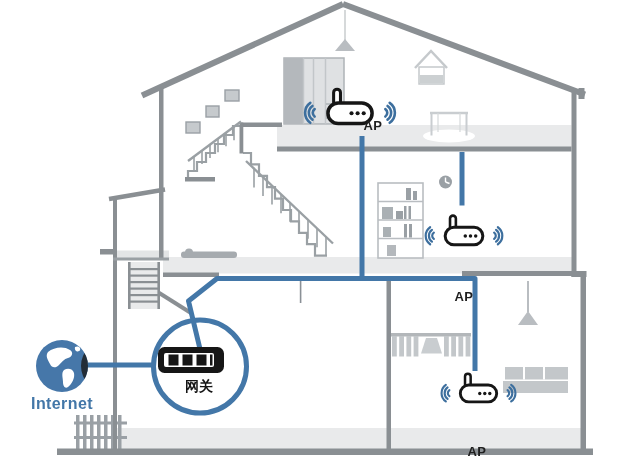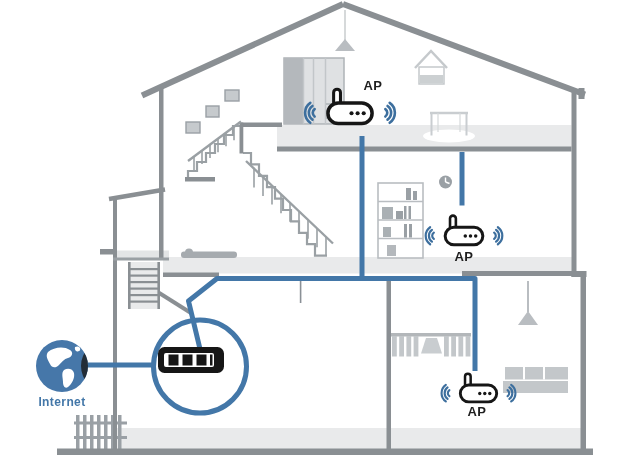--- a/index.html
+++ b/index.html
@@ -2,24 +2,24 @@
 <html><head>
 <meta charset="utf-8">
 <style>
   html,body{margin:0;padding:0;background:#ffffff;}
   .stage{position:relative;width:640px;height:458px;background:#ffffff;overflow:hidden;
          font-family:"Liberation Sans",sans-serif;}
   .stage svg{display:block;}
   .layer{position:absolute;left:0;top:0;}
   .abs{position:absolute;}
   .lbl{position:absolute;text-align:center;white-space:nowrap;}
-  .internet-lbl{left:12px;top:395px;width:100px;font-size:12px;font-weight:bold;
+  .internet-lbl{left:12px;top:395px;width:100px;font-size:16px;font-weight:bold;
                 color:#4377a8;letter-spacing:.4px;}
   .gateway-lbl{left:159px;top:378px;width:80px;font-size:14px;font-weight:bold;color:#141414;}
-  .ap-lbl{width:40px;font-size:13px;font-weight:600;color:#1f1f1f;letter-spacing:.5px;}
+  .ap-lbl{width:40px;font-size:13px;font-weight:600;color:#1f1f1f;letter-spacing:.5px;margin-top:40px;}
   .ap1-lbl{left:353px;top:78px;}
   .ap2-lbl{left:444px;top:249px;}
   .ap3-lbl{left:457px;top:404px;}
   .note-lbl{left:210px;top:302px;width:180px;font-size:11px;color:#5b7ea7;letter-spacing:1px;}
 </style>
 </head>
 <body>
 
 <div class="stage">
 
@@ -215,20 +215,21 @@
   <div class="lbl internet-lbl">Internet</div>
 
   <svg class="abs" style="left:157px;top:346px;" width="68" height="28" viewBox="0 0 68 28">
     <rect x="1" y="1" width="66" height="26" rx="6.5" fill="#161616"></rect>
     <rect x="7" y="7" width="50" height="14" rx="2" fill="#ffffff"></rect>
     <rect x="11.5" y="8.5" width="10" height="11" fill="#161616"></rect>
     <rect x="25.5" y="8.5" width="10" height="11" fill="#161616"></rect>
     <rect x="39.5" y="8.5" width="10" height="11" fill="#161616"></rect>
     <rect x="53" y="8.5" width="2.5" height="11" fill="#161616"></rect>
   </svg>
+  <div class="lbl gateway-lbl">网关</div>
 
   <svg class="abs" style="left:302px;top:86px;" width="96" height="46" viewBox="-8 0 126 60">
     <g stroke="#3d6f9e" stroke-width="3.4" stroke-linecap="round" fill="none">
       <path d="M 8.6,30.1 A 6,6 0 0 0 8.6,39.9"></path>
         <path d="M 5.7,26 A 11,11 0 0 0 5.7,44"></path>
         <path d="M 2.9,21.9 A 16,16 0 0 0 2.9,48.1"></path>
       <path d="M 101.4,30.1 A 6,6 0 0 1 101.4,39.9"></path>
         <path d="M 104.3,26 A 11,11 0 0 1 104.3,44"></path>
         <path d="M 107.1,21.9 A 16,16 0 0 1 107.1,48.1"></path>
     </g>

